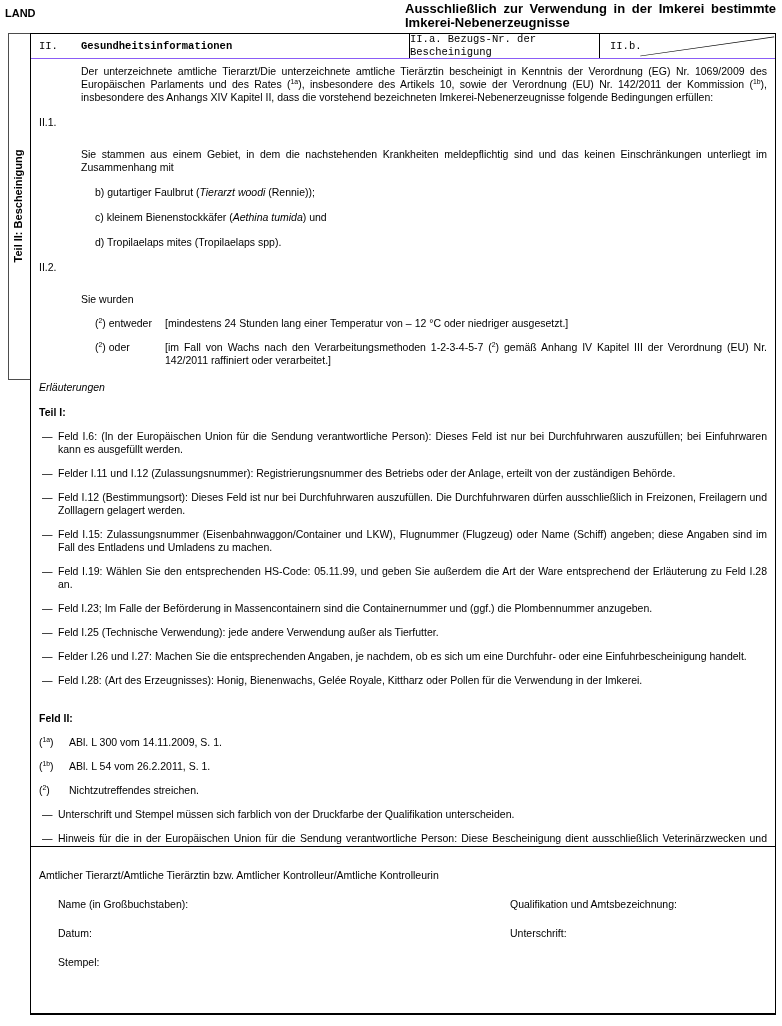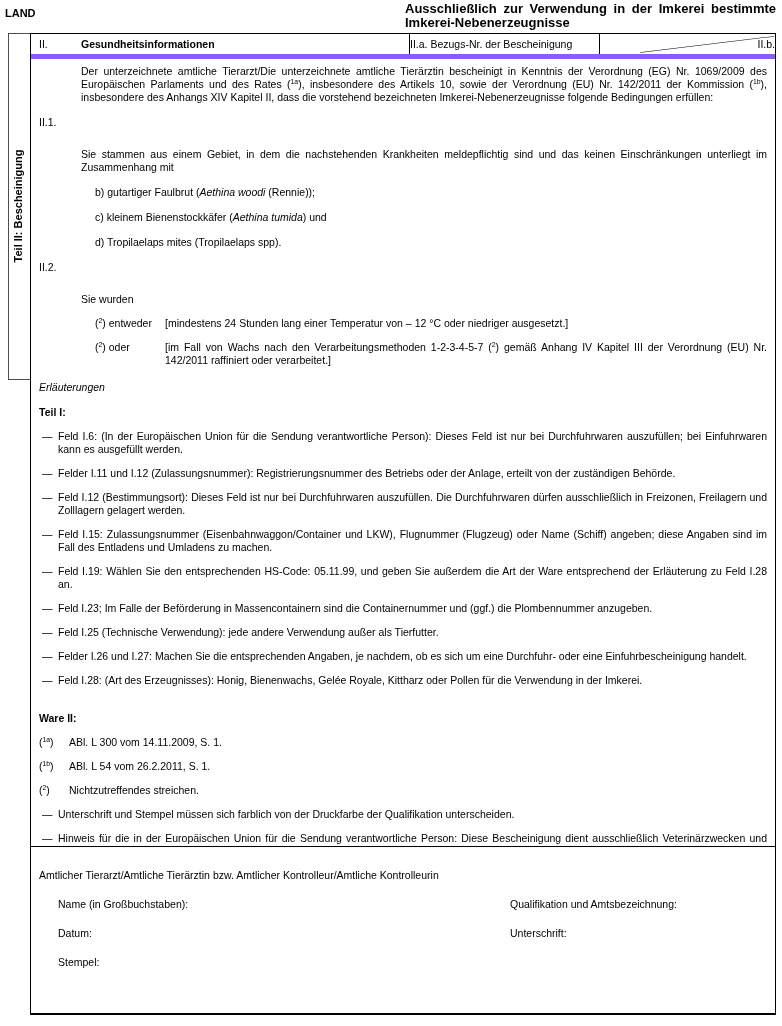--- a/index.html
+++ b/index.html
@@ -9,25 +9,25 @@
   sup{font-size:0.65em;line-height:0;}
   .land{position:absolute;left:5px;top:7px;font-weight:bold;font-size:11px;}
   .purpose{position:absolute;left:405px;top:2px;width:371px;font-weight:bold;font-size:13px;
            line-height:13.5px;text-align:justify;}
   .side-bracket{position:absolute;left:8px;top:33px;width:22px;height:347px;
                 border:1.5px solid #4d4d4d;border-right:none;box-sizing:border-box;}
   .side-label{position:absolute;left:18px;top:206px;transform:translate(-50%,-50%) rotate(-90deg);
               white-space:nowrap;font-weight:bold;font-size:11px;}
   .main-box{position:absolute;left:30px;top:33px;width:746px;height:982px;
             border:1px solid #000;border-bottom:2px solid #000;box-sizing:border-box;background:#fff;}
-  .header-row{display:flex;height:25px;border-bottom:5px solid #8b5cf6;box-sizing:border-box;}
+  .header-row{display:flex;height:25px;border-bottom:1px solid #8b5cf6;box-sizing:border-box;font-family:Liberation Mono, monospace;}
   .hcell{display:flex;align-items:center;box-sizing:border-box;}
   .c1{width:378px;}
   .c2{width:190px;border-left:1px solid #000;padding-left:0;}
-  .c3{flex:1;border-left:1px solid #000;padding-left:16px;position:relative;justify-content:flex-end;}
+  .c3{flex:1;border-left:1px solid #000;padding-left:10px;position:relative;}
   .hnum{margin-left:8px;width:42px;flex-shrink:0;}
   .htitle{font-weight:bold;}
   .diag{position:absolute;left:0;top:0;width:100%;height:100%;}
   .content{position:absolute;left:0;top:25px;right:0;height:787px;overflow:hidden;
            padding:0 8px;box-sizing:border-box;}
   .intro{margin:6px 0 0 42px;text-align:justify;}
   .num-row{display:flex;margin-top:12px;}
   .num{width:42px;flex-shrink:0;}
   .ntext{flex:1;text-align:justify;margin-top:32px;}
   .sub-row{margin:12px 0 0 56px;}
@@ -79,21 +79,21 @@
 
     <div class="content">
 
       <p class="intro"><span>Der unterzeichnete amtliche Tierarzt/Die unterzeichnete amtliche Tierärztin bescheinigt in Kenntnis der Verordnung (EG) Nr. 1069/2009 des Europäischen Parlaments und des Rates (</span><sup>1a</sup><span>), insbesondere des Artikels 10, sowie der Verordnung (EU) Nr. 142/2011 der Kommission (</span><sup>1b</sup><span>), insbesondere des Anhangs XIV Kapitel II, dass die vorstehend bezeichneten Imkerei-Nebenerzeugnisse folgende Bedingungen erfüllen:</span></p>
 
       <div class="num-row">
         <div class="num">II.1.</div>
         <div class="ntext">Sie stammen aus einem Gebiet, in dem die nachstehenden Krankheiten meldepflichtig sind und das keinen Einschränkungen unterliegt im Zusammenhang mit</div>
       </div>
 
-      <div class="sub-row"><span>b) gutartiger Faulbrut (</span><span style="font-style: italic;">Aethina woodi</span><span> (Rennie));</span></div>
+      <div class="sub-row"><span>b) gutartiger Faulbrut (</span><span style="font-style: italic;">Tierarzt woodi</span><span> (Rennie));</span></div>
       <div class="sub-row"><span>c) kleinem Bienenstockkäfer (</span><span style="font-style: italic;">Aethina tumida</span><span>) und</span></div>
       <div class="sub-row"><span>d) Tropilaelaps mites (</span><span style="">Tropilaelaps spp</span><span>).</span></div>
 
       <div class="num-row">
         <div class="num">II.2.</div>
         <div class="ntext">Sie wurden</div>
       </div>
 
       <div class="opt-row">
         <div class="opt-marker"><span>(</span><sup>2</sup><span>) entweder</span></div>
@@ -138,21 +138,21 @@
       </div>
       <div class="dash-row">
         <div class="dash">—</div>
         <div class="dash-text">Felder I.26 und I.27: Machen Sie die entsprechenden Angaben, je nachdem, ob es sich um eine Durchfuhr- oder eine Einfuhrbescheinigung handelt.</div>
       </div>
       <div class="dash-row">
         <div class="dash">—</div>
         <div class="dash-text">Feld I.28: (Art des Erzeugnisses): Honig, Bienenwachs, Gelée Royale, Kittharz oder Pollen für die Verwendung in der Imkerei.</div>
       </div>
 
-      <p class="part-head gap">Ware II:</p>
+      <p class="part-head gap">Feld II:</p>
 
       <div class="fn-row">
         <div class="fn-marker"><span>(</span><sup>1a</sup><span>)</span></div>
         <div class="fn-text">ABl. L 300 vom 14.11.2009, S. 1.</div>
       </div>
       <div class="fn-row">
         <div class="fn-marker"><span>(</span><sup>1b</sup><span>)</span></div>
         <div class="fn-text">ABl. L 54 vom 26.2.2011, S. 1.</div>
       </div>
       <div class="fn-row">

